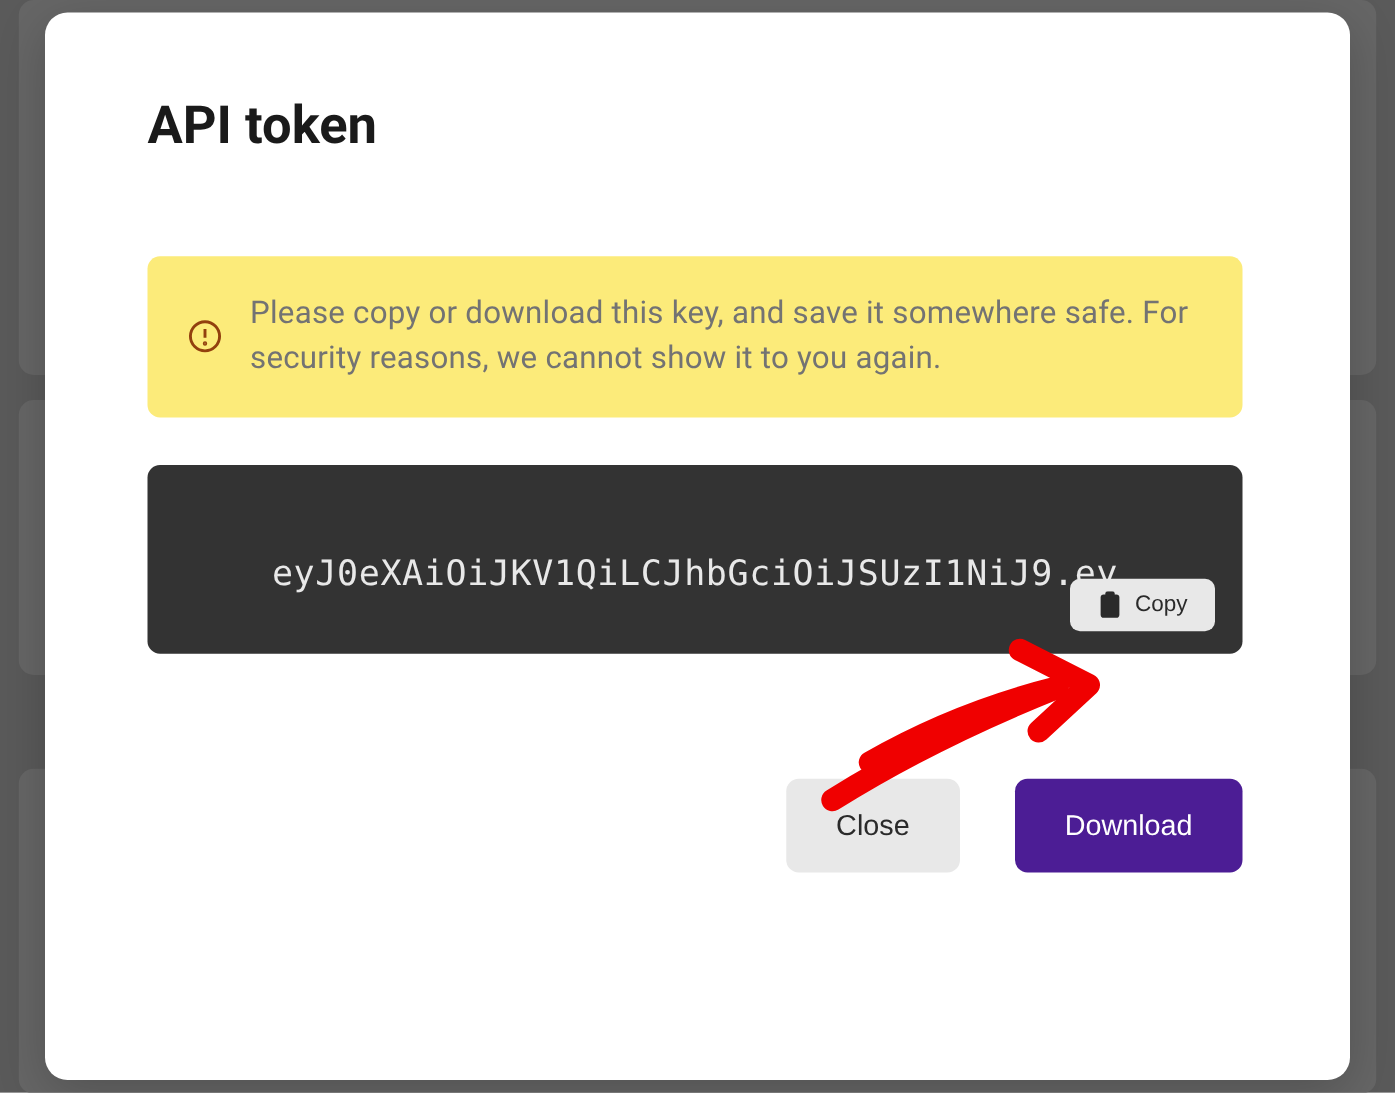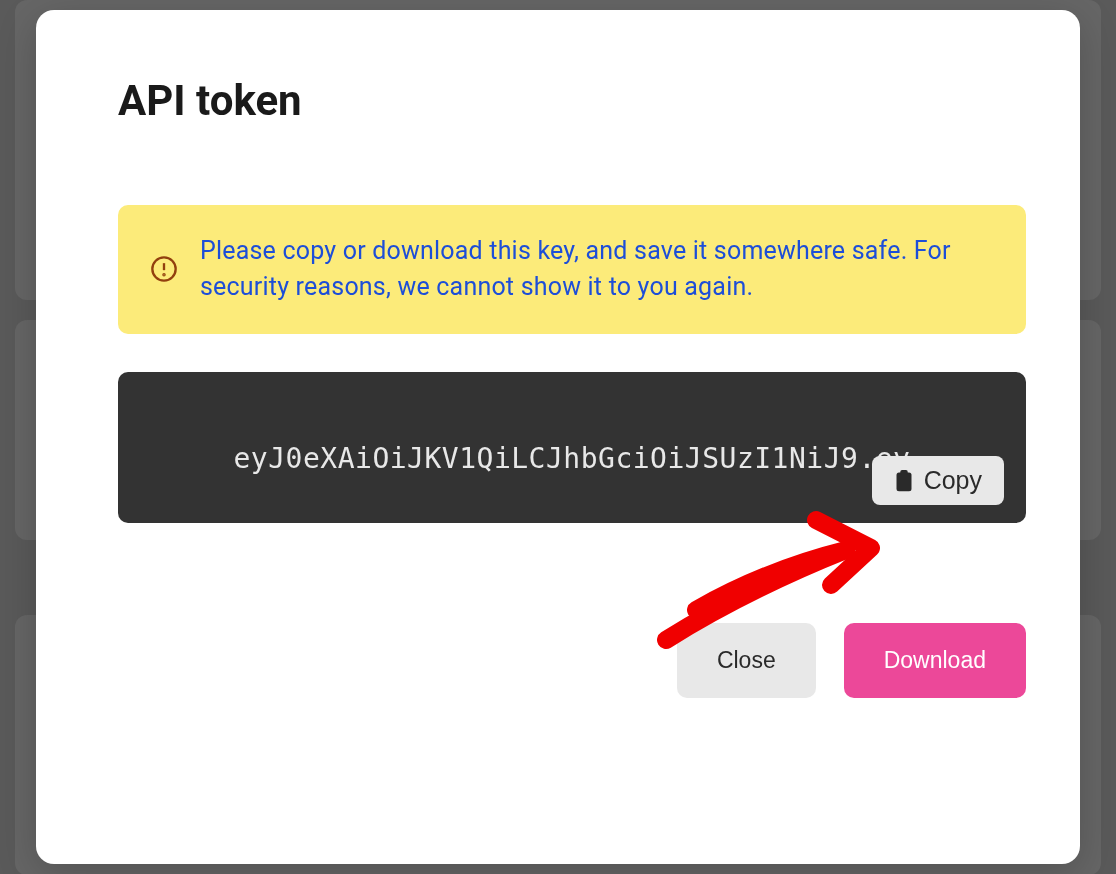--- a/index.html
+++ b/index.html
@@ -34,21 +34,21 @@
     .bg-panel-3 { left: 15px; top: 615px; right: 15px; height: 260px; }
     
     .modal {
       position: absolute;
       left: 36px;
       top: 10px;
       right: 36px;
       bottom: 10px;
       background: #fff;
       border-radius: 18px;
-      padding: 66px 54px 60px 82px;
+      padding: 66px 86px 60px 82px;
       box-shadow: 0 10px 40px rgba(0,0,0,0.2);
     }
     
     .modal-title {
       font-size: 42px;
       font-weight: 700;
       color: #1a1a1a;
       margin-bottom: 80px;
     }
     
@@ -65,21 +65,21 @@
     .warning-icon {
       flex-shrink: 0;
       width: 28px;
       height: 28px;
       color: #92400e;
     }
     
     .warning-text {
       font-size: 25px;
       line-height: 1.45;
-      color: #1d4ed8;
+      color: #737373;
       letter-spacing: 0.2px;
     }
     
     .token-box {
       background: #333333;
       border-radius: 10px;
       padding: 70px 28px 20px 28px;
       position: relative;
       margin-bottom: 100px;
     }
@@ -95,21 +95,21 @@
     }
     
     .copy-button {
       position: absolute;
       right: 22px;
       bottom: 18px;
       background: #e8e8e8;
       border: none;
       border-radius: 8px;
       padding: 10px 22px;
-      font-size: 25px;
+      font-size: 18px;
       color: #2a2a2a;
       cursor: pointer;
       display: flex;
       align-items: center;
       gap: 10px;
       font-weight: 500;
     }
     
     .clipboard-icon {
       width: 20px;
@@ -130,22 +130,23 @@
       font-weight: 500;
       cursor: pointer;
     }
     
     .btn-close {
       background: #e8e8e8;
       color: #2a2a2a;
     }
     
     .btn-download {
-      background: #ec4899;
+      background: #4c1d95;
       color: #fff;
+      margin-left: 16px;
     }
     
     .arrow-annotation {
       position: absolute;
       left: 610px;
       top: 500px;
       width: 240px;
       height: 140px;
       pointer-events: none;
     }

